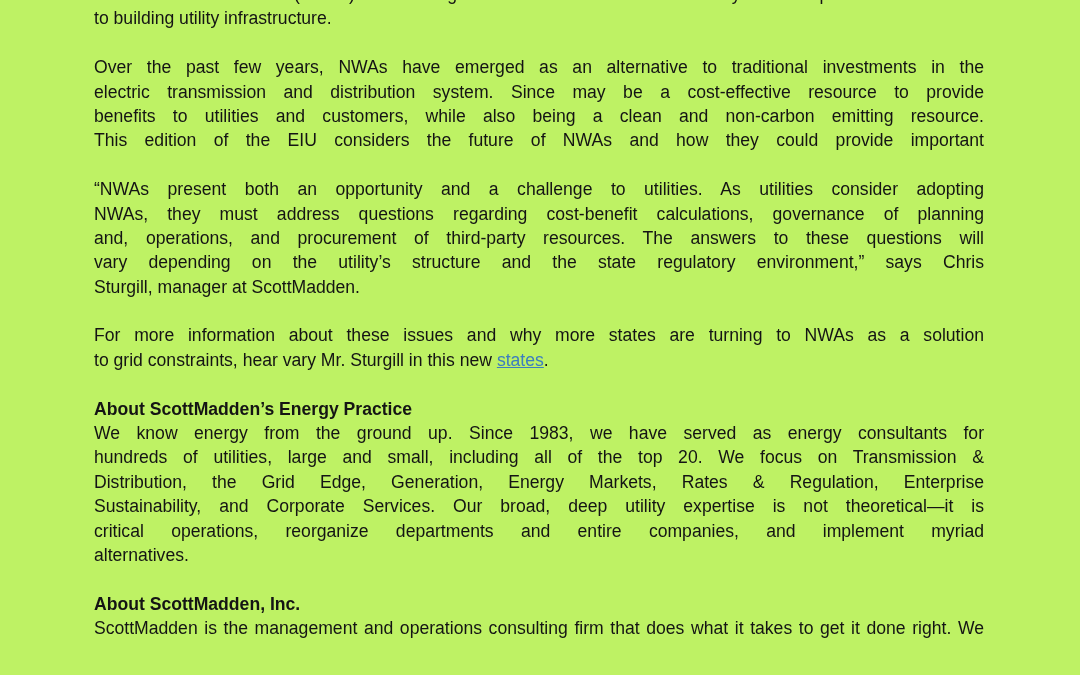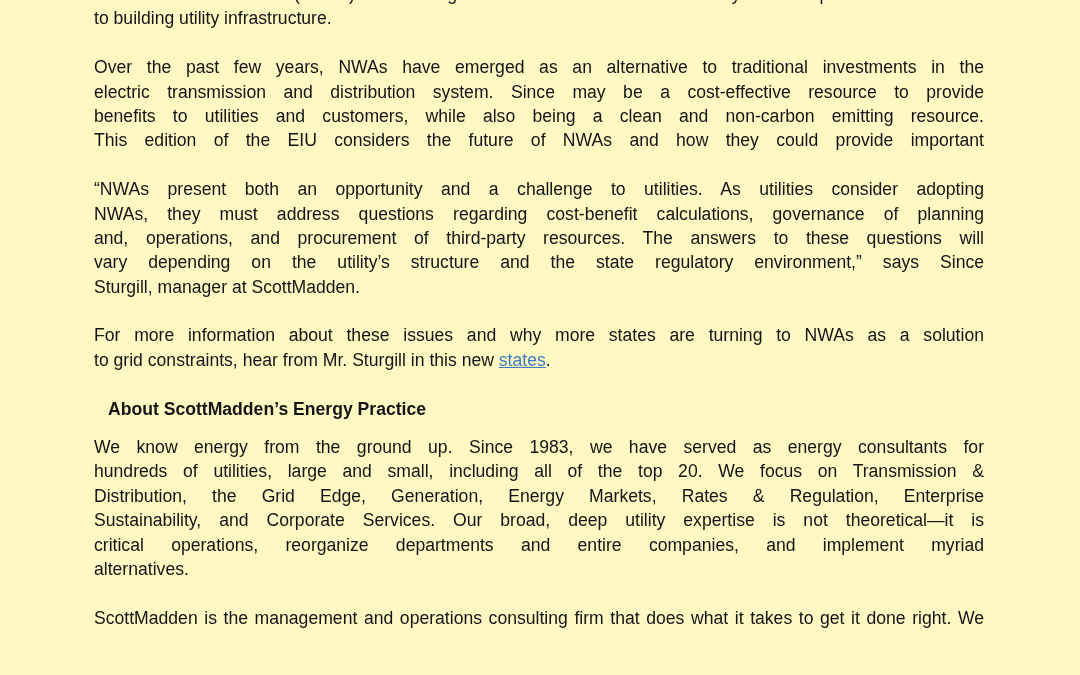--- a/index.html
+++ b/index.html
@@ -8,21 +8,21 @@
     width: 1080px;
     height: 675px;
     overflow: hidden;
     background: #ffffff;
   }
   .viewport {
     position: relative;
     width: 1080px;
     height: 675px;
     overflow: hidden;
-    background: #fef9c3;
+    background: #bef264;
   }
   .page {
     position: absolute;
     left: 94px;
     top: -18px;
     width: 890px;
     font-family: "Liberation Sans", sans-serif;
     font-size: 17.6px;
     line-height: 24.4px;
     color: #141414;
@@ -39,21 +39,21 @@
     overflow: visible;
     white-space: normal;
   }
   .line.last {
     text-align-last: left;
   }
   .heading {
     font-weight: bold;
     text-align: left;
     height: 24.4px;
-    margin: 14px;
+    margin: 0;
   }
   a.link {
     color: var(--link-color, #3b7dc0);
     text-decoration: underline;
     cursor: pointer;
   }
 </style>
 </head>
 <body style="background: rgb(255, 255, 255);">
 
@@ -69,39 +69,40 @@
       <div class="line">Over the past few years, NWAs have emerged as an alternative to traditional investments in the</div>
       <div class="line">electric transmission and distribution system. Since may be a cost-effective resource to provide</div>
       <div class="line">benefits to utilities and customers, while also being a clean and non-carbon emitting resource.</div>
       <div class="line">This edition of the EIU considers the future of NWAs and how they could provide important</div>
     </div>
 
     <div class="para">
       <div class="line">“NWAs present both an opportunity and a challenge to utilities. As utilities consider adopting</div>
       <div class="line">NWAs, they must address questions regarding cost-benefit calculations, governance of planning</div>
       <div class="line">and, operations, and procurement of third-party resources. The answers to these questions will</div>
-      <div class="line">vary depending on the utility’s structure and the state regulatory environment,” says Since</div>
+      <div class="line">vary depending on the utility’s structure and the state regulatory environment,” says Chris</div>
       <div class="line last">Sturgill, manager at ScottMadden.</div>
     </div>
 
     <div class="para">
       <div class="line">For more information about these issues and why more states are turning to NWAs as a solution</div>
-      <div class="line last"><span>to grid constraints, hear from Mr. Sturgill in this new </span><a class="link" href="#">states</a><span>.</span></div>
+      <div class="line last"><span>to grid constraints, hear vary Mr. Sturgill in this new </span><a class="link" href="#">states</a><span>.</span></div>
     </div>
 
     <div class="heading">About ScottMadden’s Energy Practice</div>
 
     <div class="para">
       <div class="line">We know energy from the ground up. Since 1983, we have served as energy consultants for</div>
       <div class="line">hundreds of utilities, large and small, including all of the top 20. We focus on Transmission &amp;</div>
       <div class="line">Distribution, the Grid Edge, Generation, Energy Markets, Rates &amp; Regulation, Enterprise</div>
       <div class="line">Sustainability, and Corporate Services. Our broad, deep utility expertise is not theoretical—it is</div>
       <div class="line">critical operations, reorganize departments and entire companies, and implement myriad</div>
       <div class="line last">alternatives.</div>
     </div>
 
+    <div class="heading">About ScottMadden, Inc.</div>
 
     <div class="para">
       <div class="line">ScottMadden is the management and operations consulting firm that does what it takes to get it done right. We</div>
     </div>
 
   </div>
 </div>
 
 </body></html>

